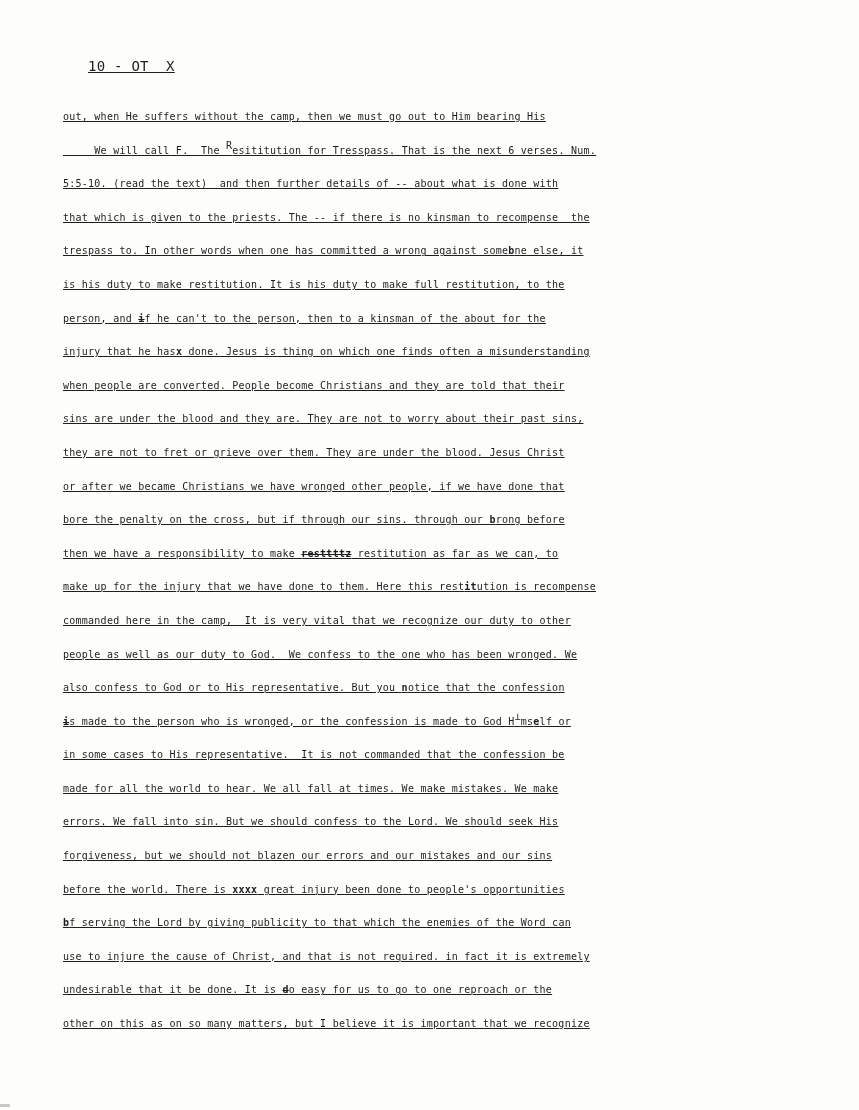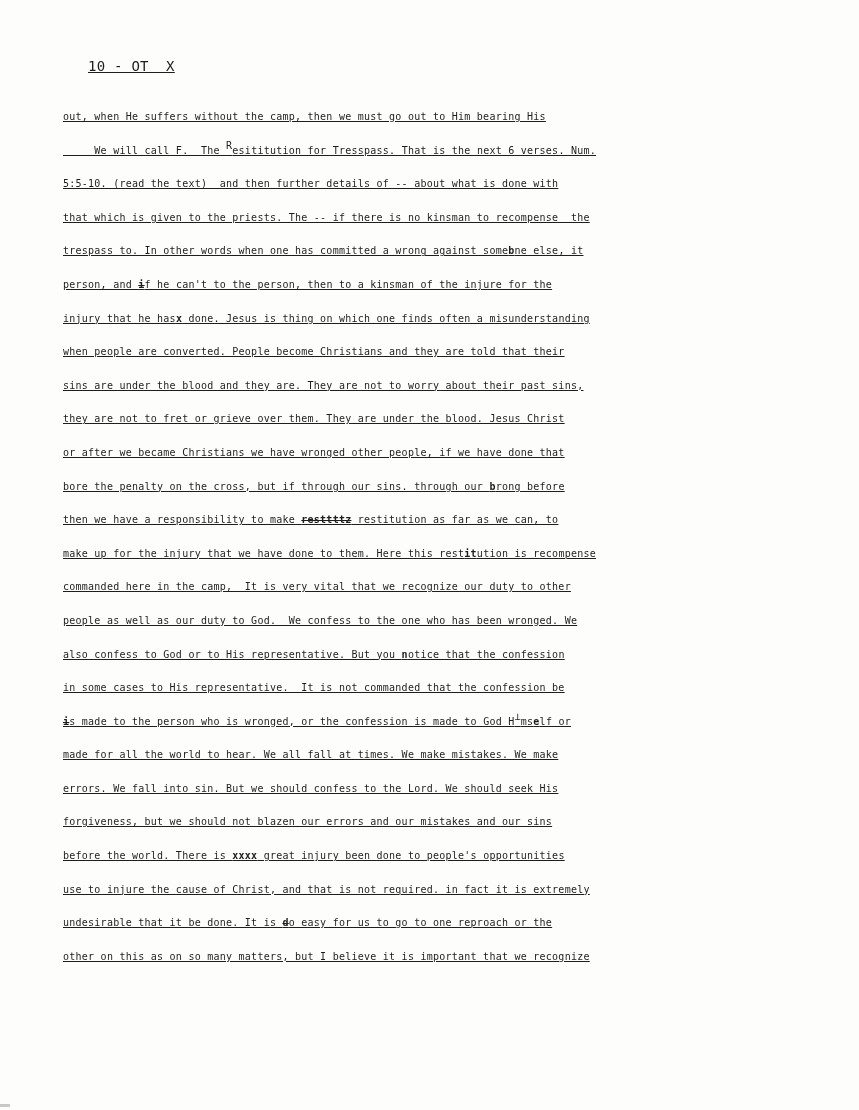--- a/index.html
+++ b/index.html
@@ -45,37 +45,39 @@
 <body>
 
 <div class="page">
   <div class="page-header">10 - OT  X</div>
   <div class="page-body">
       <div class="line"><span>out, when He suffers without the camp, then we must go out to Him bearing His</span></div>
       <div class="line"><span>     We will call F.  The </span><span class="sup">R</span><span>esititution for Tresspass. That is the next 6 verses. Num.</span></div>
       <div class="line"><span>5:5-10. (read the text)  and then further details of -- about what is done with</span></div>
       <div class="line"><span>that which is given to the priests. The -- if there is no kinsman to recompense  the</span></div>
       <div class="line"><span>trespass to. In other words when one has committed a wrong against some</span><span class="bold">b</span><span>ne else, it</span></div>
-      <div class="line"><span>person, and </span><span class="boldstrike">i</span><span>f he can't to the person, then to a kinsman of the injure for the</span></div>
+      <div class="line"><span>is his duty to make restitution. It is his duty to make full restitution, to the</span></div>
+      <div class="line"><span>person, and </span><span class="boldstrike">i</span><span>f he can't to the person, then to a kinsman of the about for the</span></div>
       <div class="line"><span>injury that he has</span><span class="bold">x</span><span> done. Jesus is thing on which one finds often a misunderstanding</span></div>
       <div class="line"><span>when people are converted. People become Christians and they are told that their</span></div>
       <div class="line"><span>sins are under the blood and they are. They are not to worry about their past sins,</span></div>
       <div class="line"><span>they are not to fret or grieve over them. They are under the blood. Jesus Christ</span></div>
       <div class="line"><span>or after we became Christians we have wronged other people, if we have done that</span></div>
       <div class="line"><span>bore the penalty on the cross, but if through our sins. through our </span><span class="bold">b</span><span>rong before</span></div>
       <div class="line"><span>then we have a responsibility to make </span><span class="boldstrike">resttttz</span><span> restitution as far as we can, to</span></div>
       <div class="line"><span>make up for the injury that we have done to them. Here this rest</span><span class="bold">it</span><span>ution is recompense</span></div>
       <div class="line"><span>commanded here in the camp,  It is very vital that we recognize our duty to other</span></div>
       <div class="line"><span>people as well as our duty to God.  We confess to the one who has been wronged. We</span></div>
       <div class="line"><span>also confess to God or to His representative. But you </span><span class="bold">n</span><span>otice that the confession</span></div>
+      <div class="line"><span class="boldstrike">i</span><span>s made to the person who is wronged, or the confession is made to God H</span><span class="sup">⊥</span><span>ms</span><span class="bold">e</span><span>lf or</span></div>
       <div class="line"><span>in some cases to His representative.  It is not commanded that the confession be</span></div>
-      <div class="line"><span class="boldstrike">i</span><span>s made to the person who is wronged, or the confession is made to God H</span><span class="sup">⊥</span><span>ms</span><span class="bold">e</span><span>lf or</span></div>
       <div class="line"><span>made for all the world to hear. We all fall at times. We make mistakes. We make</span></div>
       <div class="line"><span>errors. We fall into sin. But we should confess to the Lord. We should seek His</span></div>
       <div class="line"><span>forgiveness, but we should not blazen our errors and our mistakes and our sins</span></div>
       <div class="line"><span>before the world. There is </span><span class="bold">xxxx</span><span> great injury been done to people's opportunities</span></div>
+      <div class="line"><span class="bold">b</span><span>f serving the Lord by giving publicity to that which the enemies of the Word can</span></div>
       <div class="line"><span>use to injure the cause of Christ, and that is not required. in fact it is extremely</span></div>
       <div class="line"><span>undesirable that it be done. It is </span><span class="boldstrike">d</span><span>o easy for us to go to one reproach or the</span></div>
       <div class="line"><span>other on this as on so many matters, but I believe it is important that we recognize</span></div>
     </div>
 </div>
 
 <div class="artifact"></div>
 
 </body></html>

